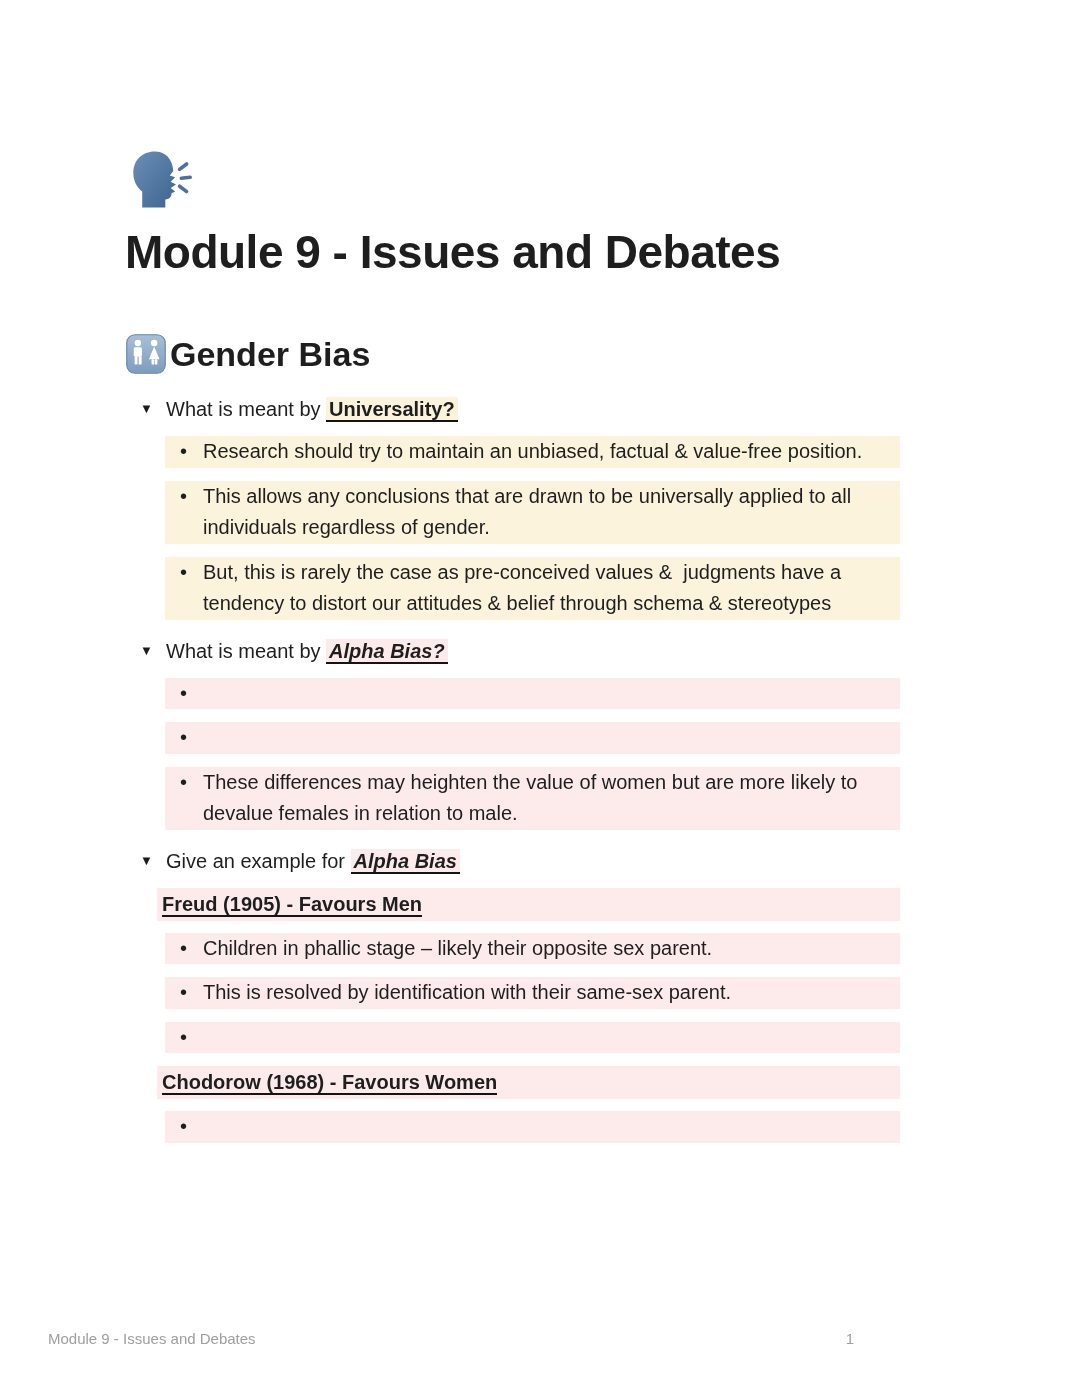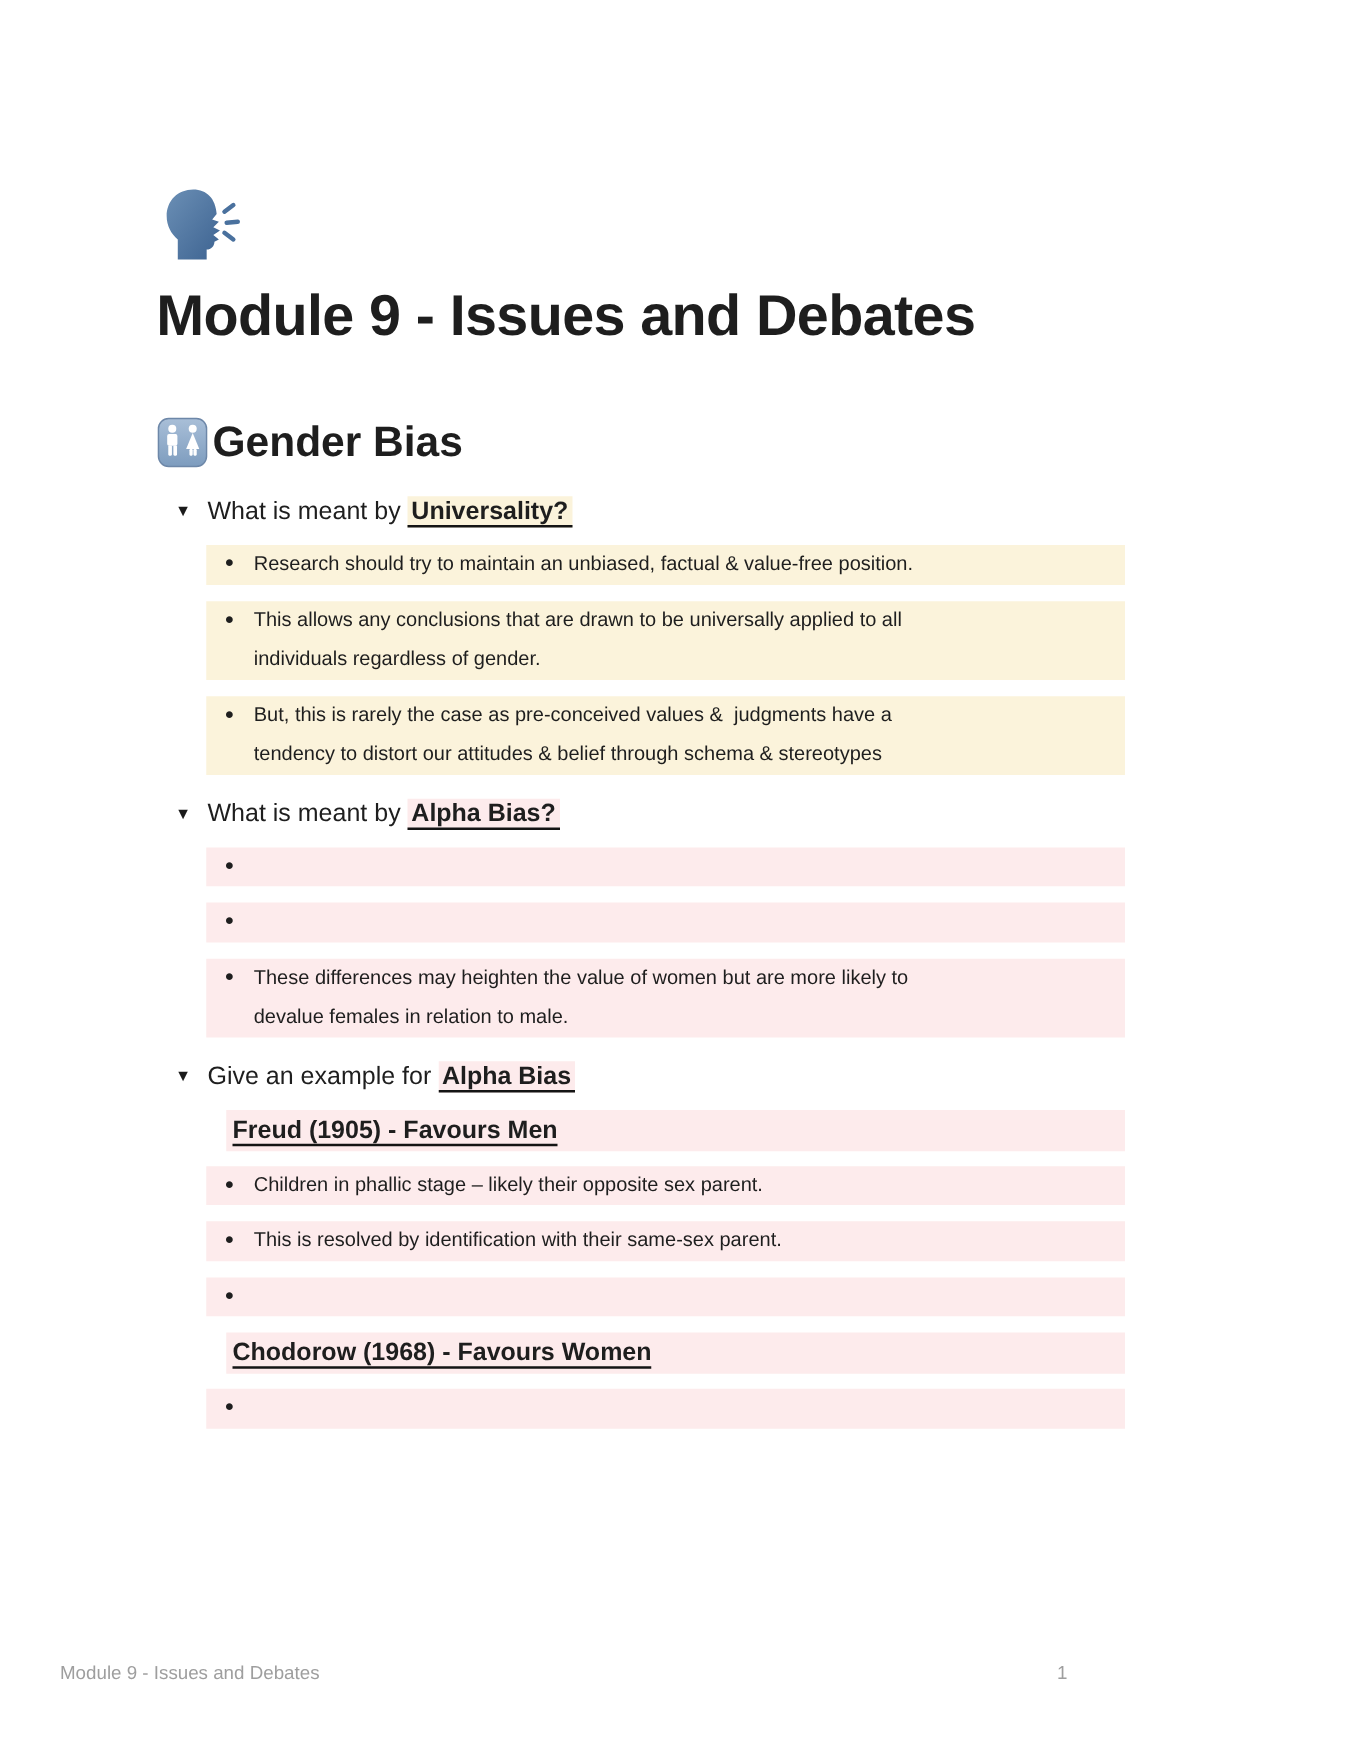--- a/index.html
+++ b/index.html
@@ -52,45 +52,45 @@
     color: #1a1a1a;
     cursor: pointer;
   }
   .kw {
     font-weight: 700;
     border-bottom: 2px solid #141414;
     padding: 1px 3px 0 3px;
     margin-top: 41px;
   }
   .hl-yellow { background: #FBF3DB; }
-  .hl-pink   { background: #FDEBEC; }
+  .hl-pink   { background: #FDEBEC; font-style: italic; }
   .bg-yellow { background: #FBF3DB; }
   .bg-pink   { background: #FDEBEC; }
   .bullet-block {
     display: flex;
     width: 788px;
     margin: 0 0 13px 40px;
     box-sizing: border-box;
     padding-right: 14px;
   }
   .bullet-marker {
     flex: 0 0 38px;
     box-sizing: border-box;
     padding-left: 15px;
     font-size: 20px;
     line-height: 31.5px;
   }
   .bullet-text {
-    font-size: 16px;
+    font-size: 20px;
     line-height: 31.5px;
     white-space: pre-wrap;
   }
   .sub-heading {
     width: 788px;
-    margin: 0 0 12px 56px;
+    margin: 0 0 12px 32px;
     box-sizing: border-box;
     padding-left: 5px;
     font-size: 20px;
     line-height: 33px;
     font-weight: 700;
   }
   .sub-heading-text { border-bottom: 2px solid #141414; }
   .footer {
     position: absolute;
     left: 48px;

